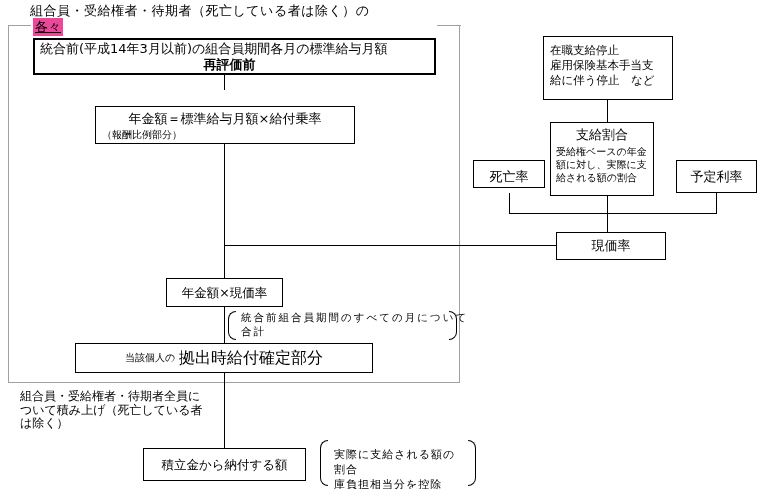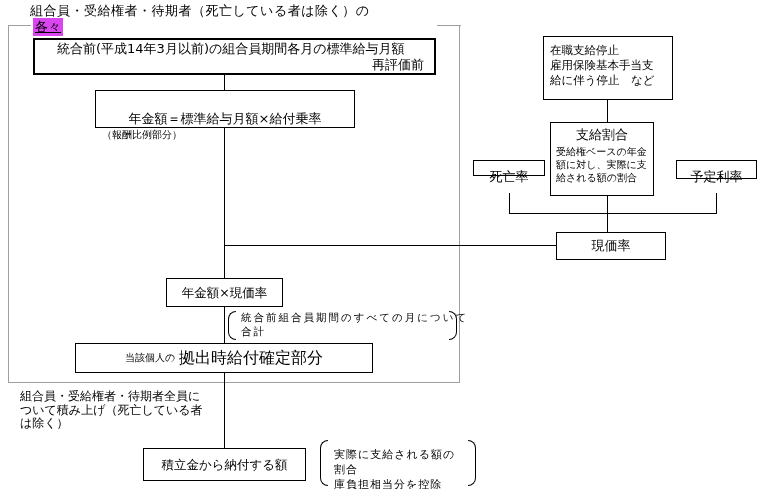--- a/index.html
+++ b/index.html
@@ -6,21 +6,21 @@
   html,body { background:#ffffff; }
   body { font-family:"DejaVu Sans", sans-serif; color:#000; }
   #canvas {
     position:relative; width:758px; height:489px; background:#fff;
     overflow:hidden; font-size:13px;
   }
   .abs { position:absolute; }
   .box {
     position:absolute; background:#fff; border:1px solid #000;
   }
-  .box.thick { border-width:2px;padding-left:17px; }
+  .box.thick { border-width:2px; }
   .center { text-align:center; }
   .line { position:absolute; background:#000; }
   .gray-seg { position:absolute; background:#a0a0a0; }
   
   #container {
     position:absolute; left:8px; top:25px; width:452px; height:358px;
     border-left:1px solid #a0a0a0; border-right:1px solid #a0a0a0;
     border-bottom:1px solid #a0a0a0; background:transparent;
   }
   .paren-l {
@@ -35,62 +35,62 @@
   }
   .small { font-size:10px; }
   .tiny { font-size:10.5px; }
 </style>
 </head>
 <body>
 
 <div id="canvas">
 
   <div class="abs" style="left:30px; top:2px; letter-spacing:0.5px;">組合員・受給権者・待期者（死亡している者は除く）の</div>
-  <div class="abs" style="left:33px; top:18px; background:#d946ef; padding:0 2px;text-decoration:underline;">各々</div>
+  <div class="abs" style="left:33px; top:18px; background:#ec4899; padding:0 2px;text-decoration:underline;">各々</div>
 
   <div id="container"></div>
   <div class="gray-seg" style="left:8px; top:25px; width:23px; height:1px;"></div>
   <div class="gray-seg" style="left:437px; top:25px; width:24px; height:1px;"></div>
 
   <div class="line" style="left:224px; top:75px;  width:1px; height:15px;"></div>
   <div class="line" style="left:224px; top:128px; width:1px; height:150px;"></div>
   <div class="line" style="left:224px; top:245px; width:332px; height:1px;"></div>
   <div class="line" style="left:224px; top:307px; width:1px; height:36px;"></div>
   <div class="line" style="left:224px; top:373px; width:1px; height:75px;"></div>
 
   <div class="line" style="left:607px; top:100px; width:1px; height:22px;"></div>
   <div class="line" style="left:509px; top:193px; width:1px; height:20px;"></div>
   <div class="line" style="left:607px; top:196px; width:1px; height:36px;"></div>
   <div class="line" style="left:716px; top:193px; width:1px; height:20px;"></div>
   <div class="line" style="left:509px; top:213px; width:208px; height:1px;"></div>
 
   <div class="box thick" style="left:33px; top:38px; width:403px; height:37px; line-height:16px; padding-top:1px;">
     <div style="padding-left:5px;">統合前(平成14年3月以前)の組合員期間各月の標準給与月額</div>
-    <div style="text-align:right; padding-right:10px;">再評価前</div>
+    <div style="text-align:center; padding-right:10px;font-weight:bold;">再評価前</div>
   </div>
 
-  <div class="box" style="left:95px; top:90px; width:260px; height:38px; padding-top:19px;">
+  <div class="box" style="left:95px; top:106px; width:260px; height:38px; padding-top:3px;">
     <div class="center">年金額＝標準給与月額×給付乗率</div>
     <div class="small" style="padding-left:6px;">（報酬比例部分）</div>
   </div>
 
   <div class="box" style="left:543px; top:36px; width:130px; height:64px; font-size:11.5px; line-height:15px; padding:6px 0 0 6px;">
     <div>在職支給停止</div>
     <div>雇用保険基本手当支</div>
     <div>給に伴う停止　など</div>
   </div>
 
   <div class="box" style="left:550px; top:122px; width:104px; height:74px; padding-top:3px;">
     <div class="center">支給割合</div>
     <div class="small" style="padding:1px 3px 0 5px; line-height:13px;">受給権ベースの年金額に対し、実際に支給される額の割合</div>
   </div>
 
-  <div class="box center" style="left:473px; top:160px; width:72px; height:16px; line-height:31px;">死亡率</div>
+  <div class="box center" style="left:473px; top:160px; width:72px; height:28px; line-height:31px;">死亡率</div>
 
-  <div class="box center" style="left:676px; top:160px; width:81px; height:19px; line-height:31px;">予定利率</div>
+  <div class="box center" style="left:676px; top:160px; width:81px; height:33px; line-height:31px;">予定利率</div>
 
   <div class="box center" style="left:556px; top:232px; width:110px; height:28px; line-height:26px;">現価率</div>
 
   <div class="box center" style="left:166px; top:278px; width:117px; height:29px; line-height:27px; font-size:12.5px;">年金額×現価率</div>
 
   <div class="paren-l" style="left:228px; top:311px; height:29px;"></div>
   <div class="abs tiny" style="left:241px; top:311px; letter-spacing:2px;text-align:right;">統合前組合員期間のすべての月について</div>
   <div class="abs tiny" style="left:241px; top:325px; letter-spacing:2px;">合計</div>
   <div class="paren-r" style="left:449px; top:311px; height:29px;"></div>
 

